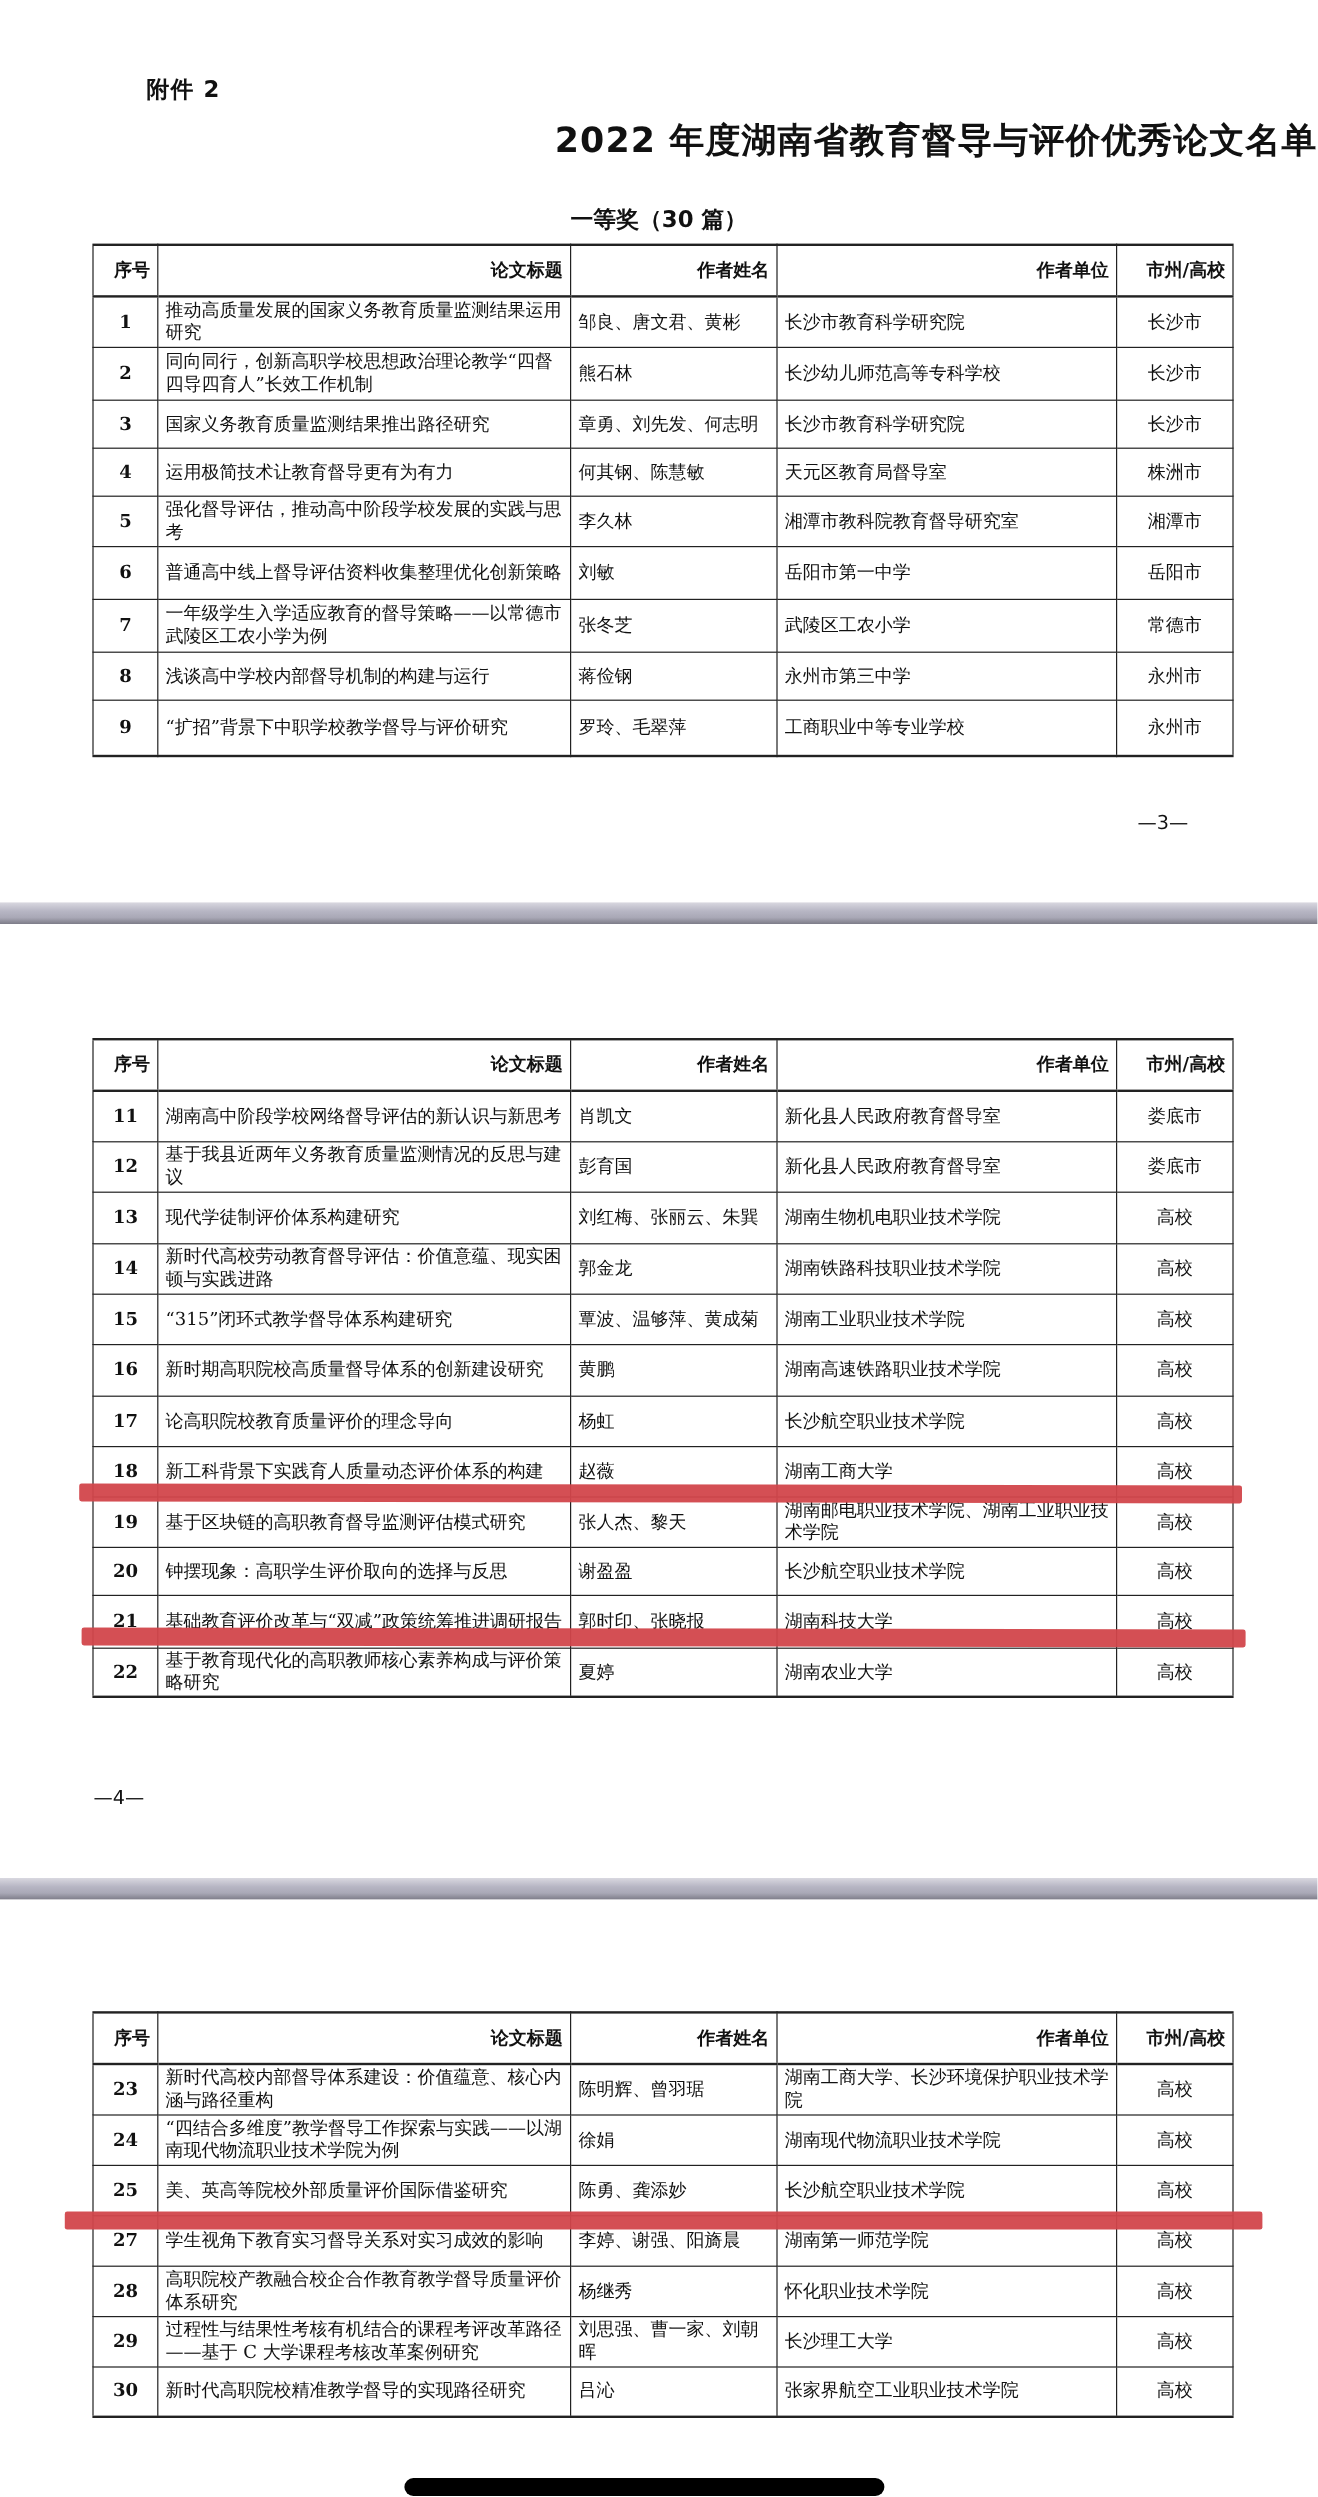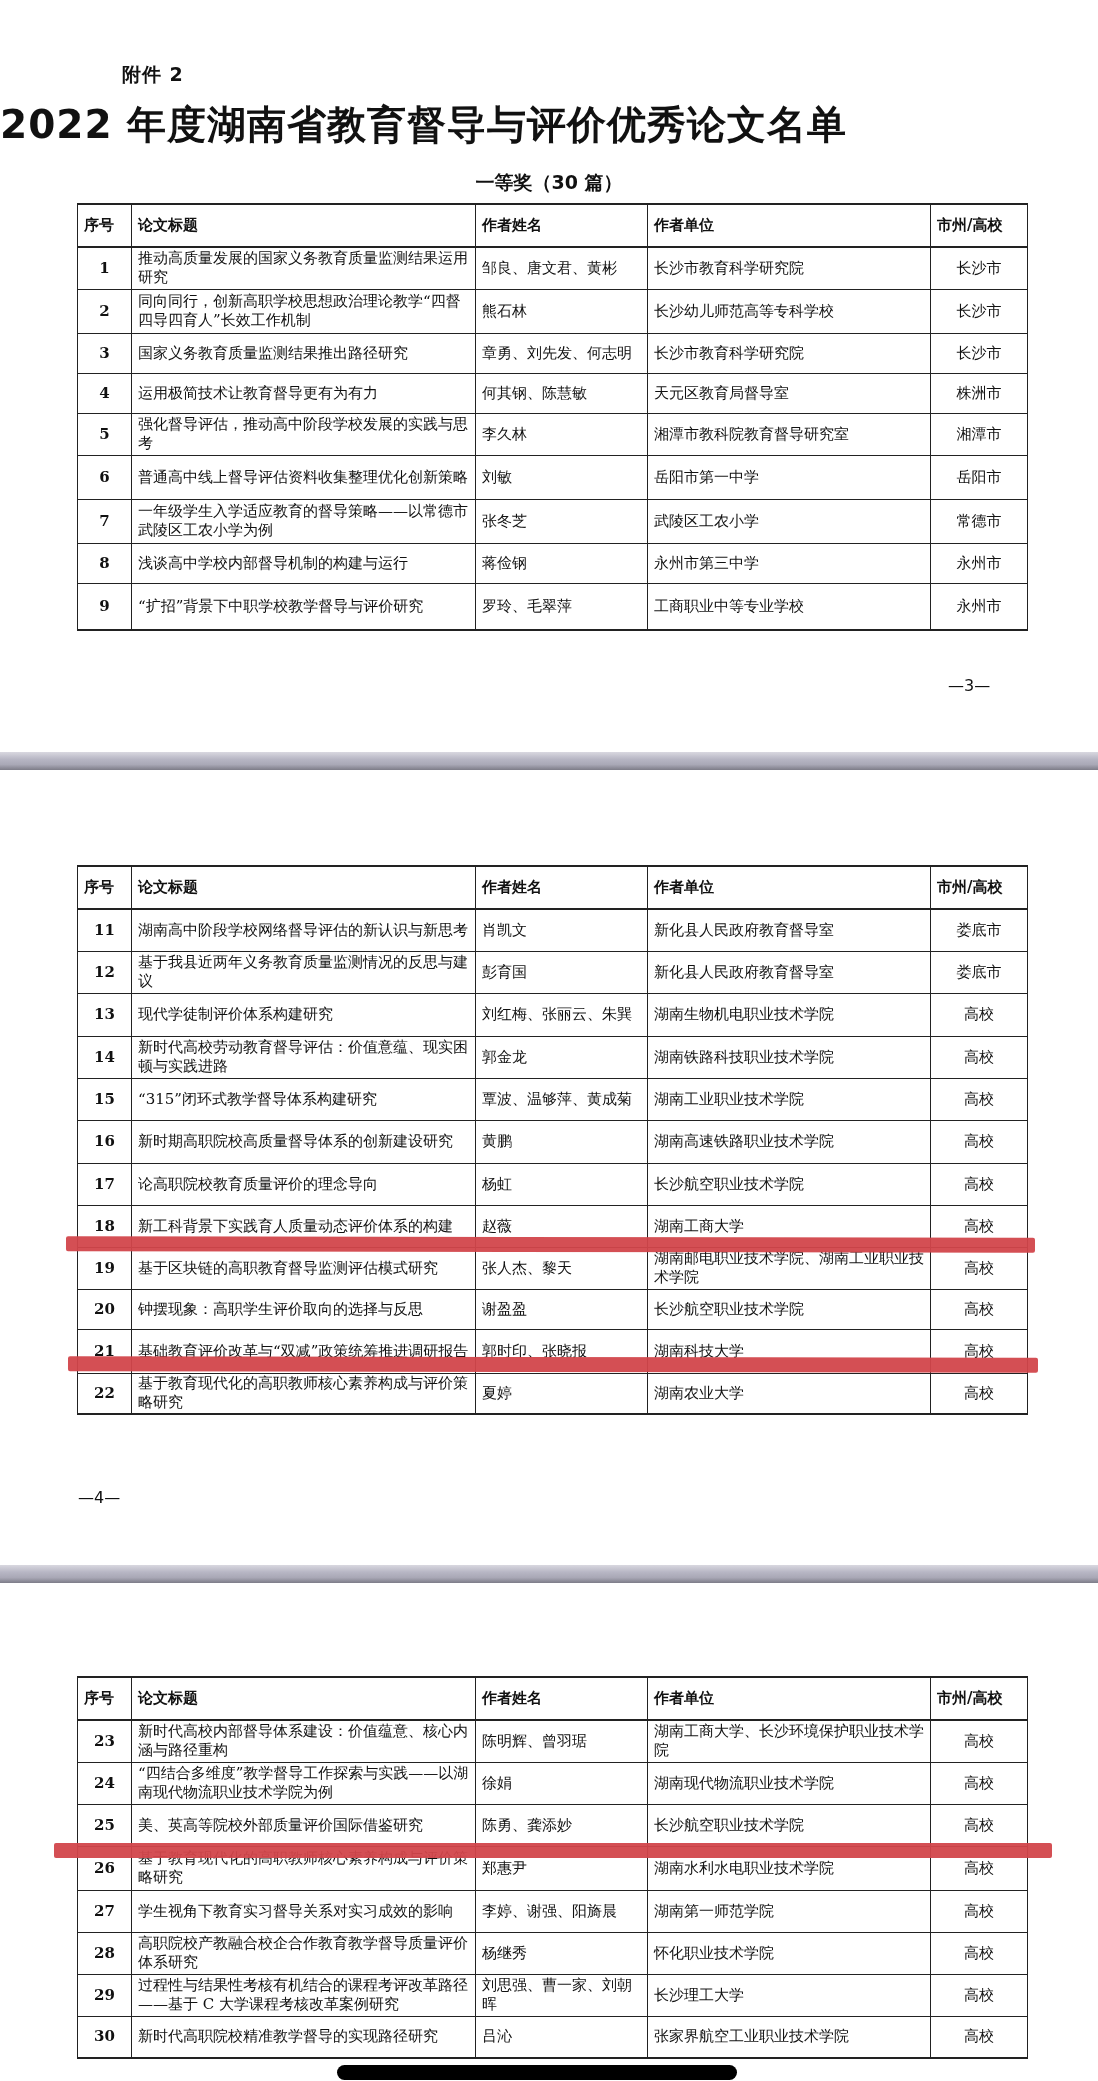--- a/index.html
+++ b/index.html
@@ -12,41 +12,41 @@
   .page { position:absolute; left:0; width:1098px; background:#fff; }
   .sep {
     position:absolute; left:0; width:1098px; height:18px;
     background:linear-gradient(to bottom,#d9d8e0 0%,#b7b6c4 40%,#a9a8b6 70%,#7d7c88 100%);
   }
   .attach {
     position:absolute; left:78px; top:62px; font-size:19px; font-weight:bold;
     font-family:"DejaVu Sans","Liberation Sans",sans-serif; letter-spacing:1px;padding-left:44px;
   }
   .doc-title {
-    position:absolute; left:0; width:1098px; top:98px; text-align:left;
-    font-size:39px; font-weight:bold;
+    position:absolute; left:0; width:1098px; top:98px; text-align:right;
+    font-size:29px; font-weight:bold;
     font-family:"DejaVu Sans","Liberation Sans",sans-serif; letter-spacing:1px;
   }
   .section-title {
     position:absolute; left:0; width:1098px; top:170px; text-align:center;
     font-size:19px; font-weight:bold;
     font-family:"DejaVu Sans","Liberation Sans",sans-serif;
   }
   table.list {
     position:absolute; left:77px; width:950px;
     border-collapse:collapse; table-layout:fixed;
     border-top:2.5px solid #222; border-bottom:2.5px solid #222;
   }
   table.list td, table.list th {
     border:1.3px solid #222; padding:0 6px; font-size:15px; line-height:19px;
     vertical-align:middle; overflow:hidden;
   }
   table.list th {
     font-family:"DejaVu Sans","Liberation Sans",sans-serif; font-weight:bold;
-    font-size:15px; text-align:left; height:41px; border-bottom:2.5px solid #222;
+    font-size:15px; text-align:right; height:41px; border-bottom:2.5px solid #222;
   }
   table.list td.no { text-align:center; font-weight:bold; padding:0; }
   table.list td.region { text-align:center; }
   table.list td.title, table.list td.authors, table.list td.unit { text-align:left; }
   .pg-num {
     position:absolute; font-size:16px; font-family:"DejaVu Sans","Liberation Sans",sans-serif;
   }
   .strike {
     position:absolute; height:15px; background:#d2464b; opacity:0.95;
     border-radius:2px;
@@ -295,27 +295,20 @@
           <td class="unit">湖南现代物流职业技术学院</td>
           <td class="region">高校</td>
         </tr>
       <tr style="height:42px">
           <td class="no">25</td>
           <td class="title">美、英高等院校外部质量评价国际借鉴研究</td>
           <td class="authors">陈勇、龚添妙</td>
           <td class="unit">长沙航空职业技术学院</td>
           <td class="region">高校</td>
         </tr>
-      <tr style="height:44px">
-          <td class="no">26</td>
-          <td class="title">基于教育现代化的高职教师核心素养构成与评价策略研究</td>
-          <td class="authors">郑惠尹</td>
-          <td class="unit">湖南水利水电职业技术学院</td>
-          <td class="region">高校</td>
-        </tr>
       <tr style="height:42px">
           <td class="no">27</td>
           <td class="title">学生视角下教育实习督导关系对实习成效的影响</td>
           <td class="authors">李婷、谢强、阳旖晨</td>
           <td class="unit">湖南第一师范学院</td>
           <td class="region">高校</td>
         </tr>
       <tr style="height:42px">
           <td class="no">28</td>
           <td class="title">高职院校产教融合校企合作教育教学督导质量评价体系研究</td>

